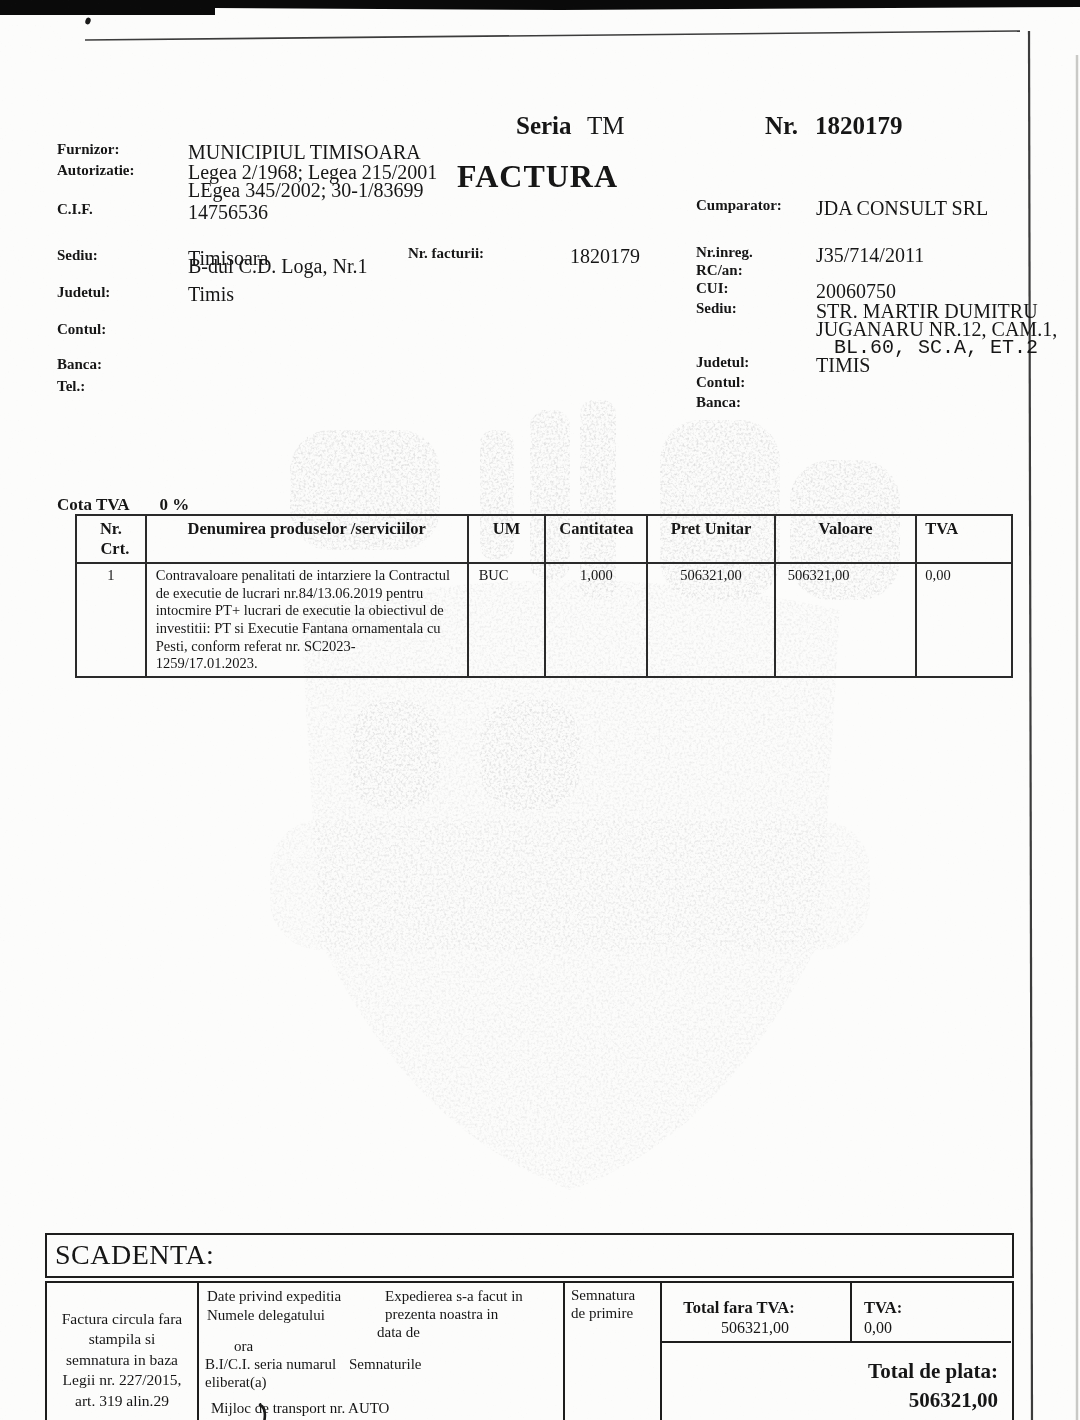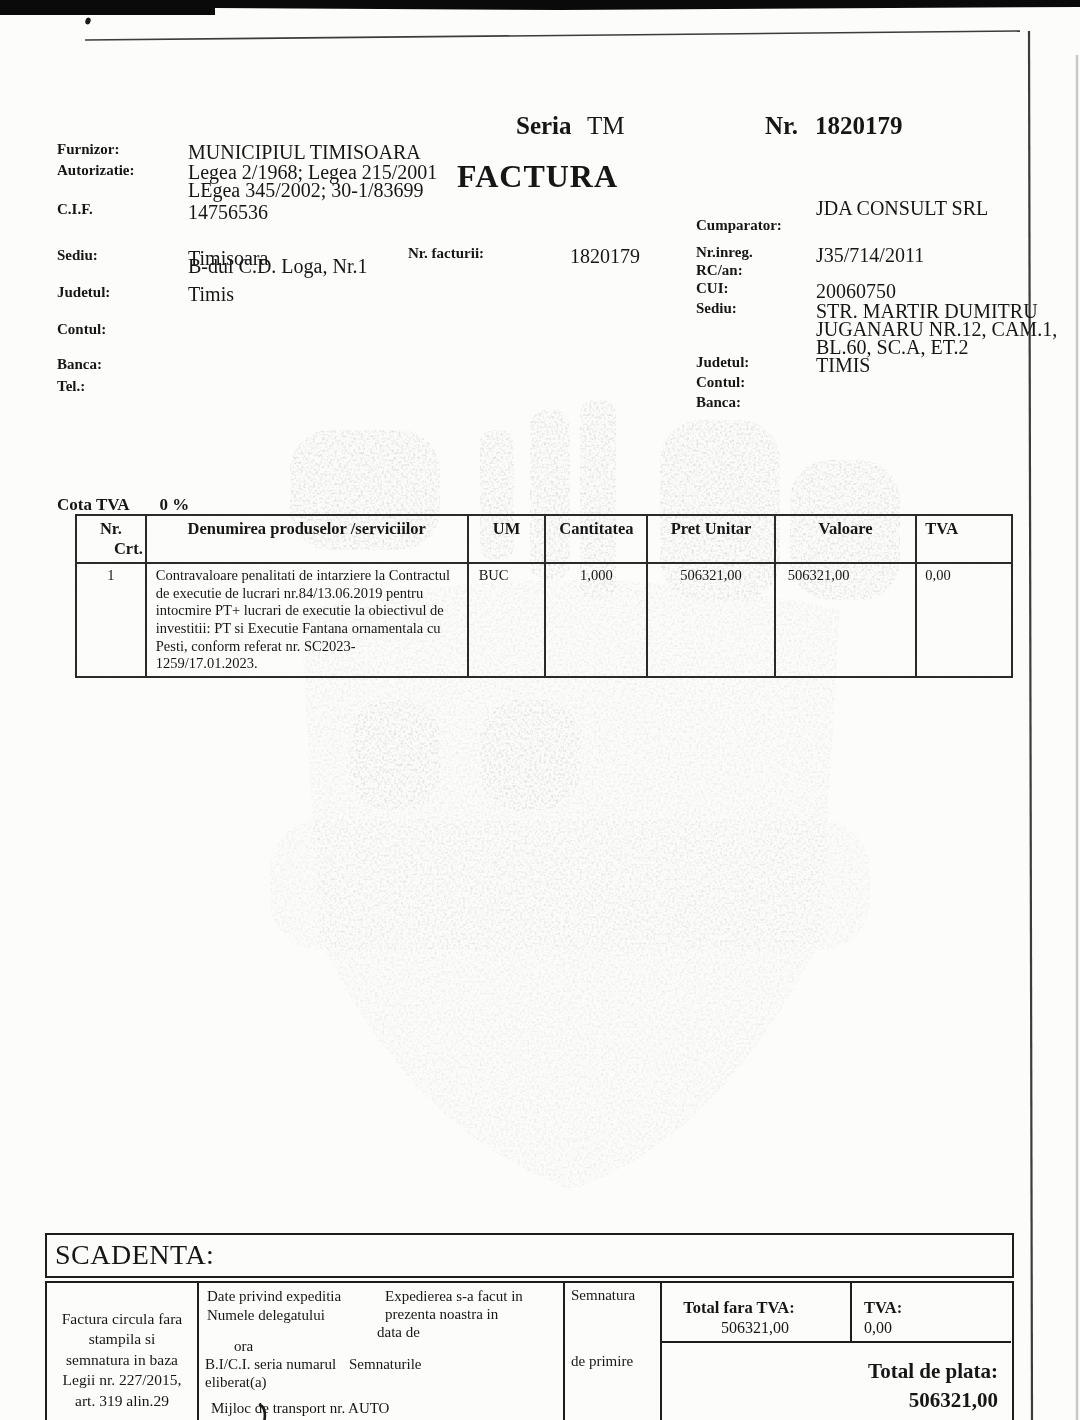--- a/index.html
+++ b/index.html
@@ -112,31 +112,31 @@
   <div class="val" style="left:188px;top:201px;">14756536</div>
   <div class="lbl" style="left:57px;top:247px;">Sediu:</div>
   <div class="val" style="left:188px;top:247px;">Timisoara</div>
   <div class="val" style="left:188px;top:255px;">B-dul C.D. Loga, Nr.1</div>
   <div class="lbl" style="left:57px;top:284px;">Judetul:</div>
   <div class="val" style="left:188px;top:283px;">Timis</div>
   <div class="lbl" style="left:57px;top:321px;">Contul:</div>
   <div class="lbl" style="left:57px;top:356px;">Banca:</div>
   <div class="lbl" style="left:57px;top:378px;">Tel.:</div>
 
-  <div class="lbl" style="left:696px;top:197px;margin-top:20px;">Cumparator:</div>
+  <div class="lbl" style="left:696px;top:197px;">Cumparator:</div>
   <div class="val" style="left:816px;top:197px;">JDA CONSULT SRL</div>
   <div class="lbl" style="left:696px;top:244px;">Nr.inreg.</div>
   <div class="lbl" style="left:696px;top:262px;">RC/an:</div>
   <div class="val" style="left:816px;top:244px;">J35/714/2011</div>
   <div class="lbl" style="left:696px;top:280px;">CUI:</div>
   <div class="val" style="left:816px;top:280px;">20060750</div>
   <div class="lbl" style="left:696px;top:300px;">Sediu:</div>
   <div class="val" style="left:816px;top:300px;">STR. MARTIR DUMITRU</div>
   <div class="val" style="left:816px;top:318px;">JUGANARU NR.12, CAM.1,</div>
-  <div class="val" style="left:816px;top:336px;">BL.60, SC.A, ET.2</div>
+  <div class="val" style="left:834px;top:336px;font-family:Liberation Mono, monospace;">BL.60, SC.A, ET.2</div>
   <div class="lbl" style="left:696px;top:354px;">Judetul:</div>
   <div class="val" style="left:816px;top:354px;">TIMIS</div>
   <div class="lbl" style="left:696px;top:374px;">Contul:</div>
   <div class="lbl" style="left:696px;top:394px;">Banca:</div>
 
   <div class="cota">
     <b>Cota TVA</b><span>0 %</span>
   </div>
 
   <table id="items-table">
@@ -146,21 +146,21 @@
         <col style="width:78px">
       <col style="width:102px">
         <col style="width:128px">
         <col style="width:142px">
         <col style="width:96px">
     </colgroup>
     <tbody>
         <tr>
       <th>
         <div>Nr.</div>
-        <div style="text-align:right;padding-left:8px;">Crt.</div>
+        <div style="text-align:center;padding-left:8px;">Crt.</div>
       </th>
       <th>Denumirea produselor /serviciilor</th>
       <th>UM</th>
       <th>Cantitatea</th>
       <th>Pret Unitar</th>
       <th>Valoare</th>
       <th style="text-align:left;padding-left:8px;">TVA</th>
     </tr>
     <tr>
       <td class="cell-center">1</td>
@@ -205,21 +205,21 @@
     <div class="bt-text" style="left:330px;top:5px;margin-left:8px;">Expedierea s-a facut in</div>
     <div class="bt-text" style="left:338px;top:23px;">prezenta noastra in</div>
     <div class="bt-text" style="left:330px;top:41px;">data de</div>
     <div class="bt-text" style="left:187px;top:55px;">ora</div>
     <div class="bt-text" style="left:158px;top:73px;">B.I/C.I. seria  numarul</div>
     <div class="bt-text" style="left:302px;top:73px;">Semnaturile</div>
     <div class="bt-text" style="left:158px;top:91px;">eliberat(a)</div>
     <div class="bt-text" style="left:164px;top:117px;">Mijloc de transport nr. AUTO</div>
 
     <div class="bt-text" style="left:524px;top:4px;">Semnatura</div>
-    <div class="bt-text" style="left:524px;top:22px;margin-top:48px;">de primire</div>
+    <div class="bt-text" style="left:524px;top:22px;">de primire</div>
 
     <div class="bt-text bt-bold" style="left:613px;top:15px;width:158px;text-align:center;font-size:16.5px;">Total fara TVA:</div>
     <div class="bt-text" style="left:613px;top:36px;width:190px;text-align:center;font-size:16px;">506321,00</div>
     <div class="bt-text bt-bold" style="left:817px;top:15px;font-size:16.5px;">TVA:</div>
     <div class="bt-text" style="left:817px;top:36px;font-size:16px;">0,00</div>
 
     <div class="total-line" style="right:14px;top:76px;">Total de plata:</div>
     <div class="total-line" style="right:14px;top:105px;">506321,00</div>
 
     <svg class="artifact" style="left:205px;top:120px;" width="30" height="20" viewBox="0 0 30 20">

